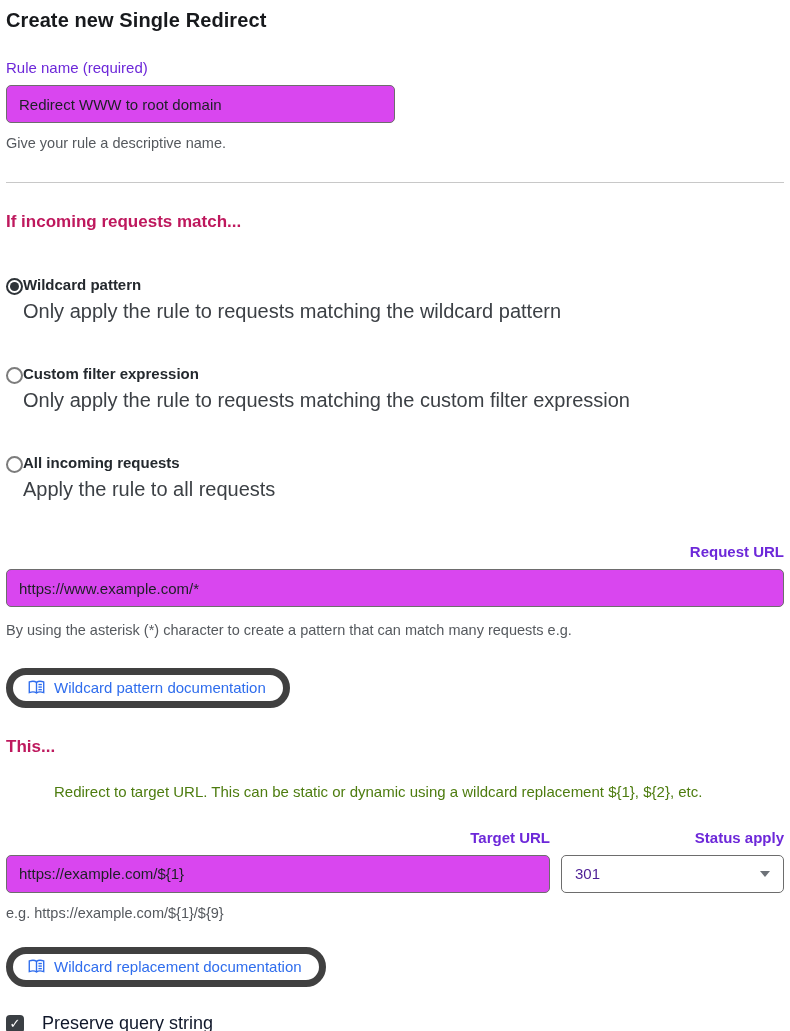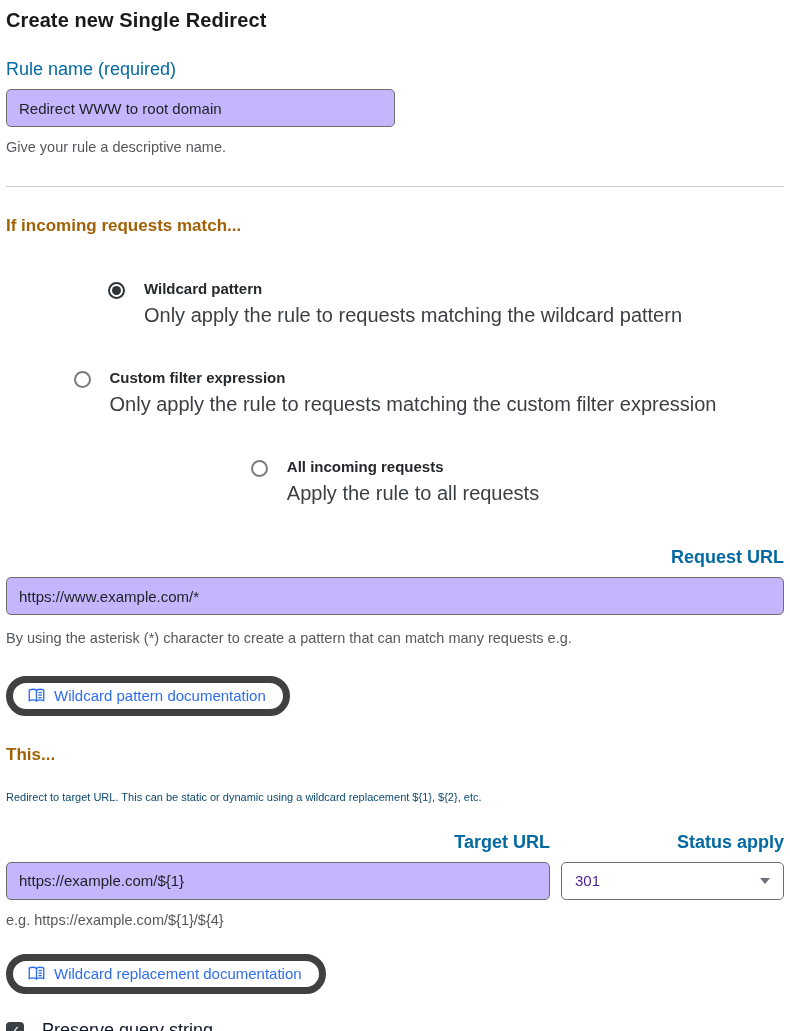--- a/index.html
+++ b/index.html
@@ -15,38 +15,38 @@
 
   .page-title {
     font-size: 20px;
     font-weight: 700;
     color: #17191c;
     margin-top: 3px;
     letter-spacing: 0.1px;
   }
 
   .field-label {
-    font-size: 18px;
-    color: #0369a1;
+    font-size: 15px;
+    color: #6d28d9;
     margin-bottom: 9px;
   }
   .field-label.bold { font-weight: 700; text-align: right; }
 
   .rule-name-block { margin-top: 27px; }
 
   input.text-input {
     display: block;
     height: 38px;
     border: 1px solid #6d6d6d;
     border-radius: 5px;
     padding: 0 12px;
     font-size: 15px;
     color: #1d2025;
     font-family: "Liberation Sans", "DejaVu Sans", sans-serif;
-    background: #c4b5fd;
+    background: #d946ef;
     outline: none;
     width: 100%;
   }
   .rule-name-block input.text-input { width: 389px; }
 
   .help-text {
     margin-top: 9px;
     font-size: 14.5px;
     color: #55595e;
     line-height: 1.55;
@@ -55,32 +55,30 @@
 
   .divider {
     border: none;
     border-top: 1px solid #c8c8c8;
     margin-top: 28px;
   }
 
   .section-heading {
     font-size: 17px;
     font-weight: 700;
-    color: #a16207;
+    color: #be185d;
     margin-top: 29px;
   }
 
   .radio-group { margin-top: 44px; }
   .radio-row {
     display: flex;
     align-items: flex-start;
-    gap: 19px;
     margin-bottom: 42px;
     cursor: pointer;
-    justify-content: center;
   }
   .radio-circle {
     flex: 0 0 auto;
     width: 17px;
     height: 17px;
     margin-top: 2px;
     border-radius: 50%;
     border: 2px solid #7c7c7c;
     background: #fff;
     display: flex;
@@ -106,22 +104,23 @@
     border-radius: 999px;
     padding: 4px 17px 5px 15px;
     font-size: 15px;
     font-family: "Liberation Sans", "DejaVu Sans", sans-serif;
     cursor: pointer;
   }
   .doc-pill svg { display: block; }
 
   .then-desc {
     margin-top: 26px;
-    font-size: 11px;
-    color: #0c4a6e;
+    font-size: 15px;
+    color: #4d7c0f;
+    margin-left: 48px;
   }
 
   .target-row {
     display: flex;
     gap: 11px;
     margin-top: 29px;
   }
   .target-col { width: 544px; }
   .status-col { width: 223px; }
 
@@ -238,21 +237,21 @@
   </div>
 
   <div class="section-heading">This...</div>
 
   <div class="then-desc">Redirect to target URL. This can be static or dynamic using a wildcard replacement ${1}, ${2}, etc.</div>
 
   <div class="target-row">
     <div class="target-col">
       <div class="field-label bold">Target URL</div>
       <input class="text-input" type="text" value="https://example.com/${1}" style="">
-      <div class="help-text">e.g. https://example.com/${1}/${4}</div>
+      <div class="help-text">e.g. https://example.com/${1}/${9}</div>
     </div>
     <div class="status-col">
       <div class="field-label bold">Status apply</div>
       <div class="select-box">
         <span>301</span>
         <span class="select-caret"></span>
       </div>
     </div>
   </div>
 

